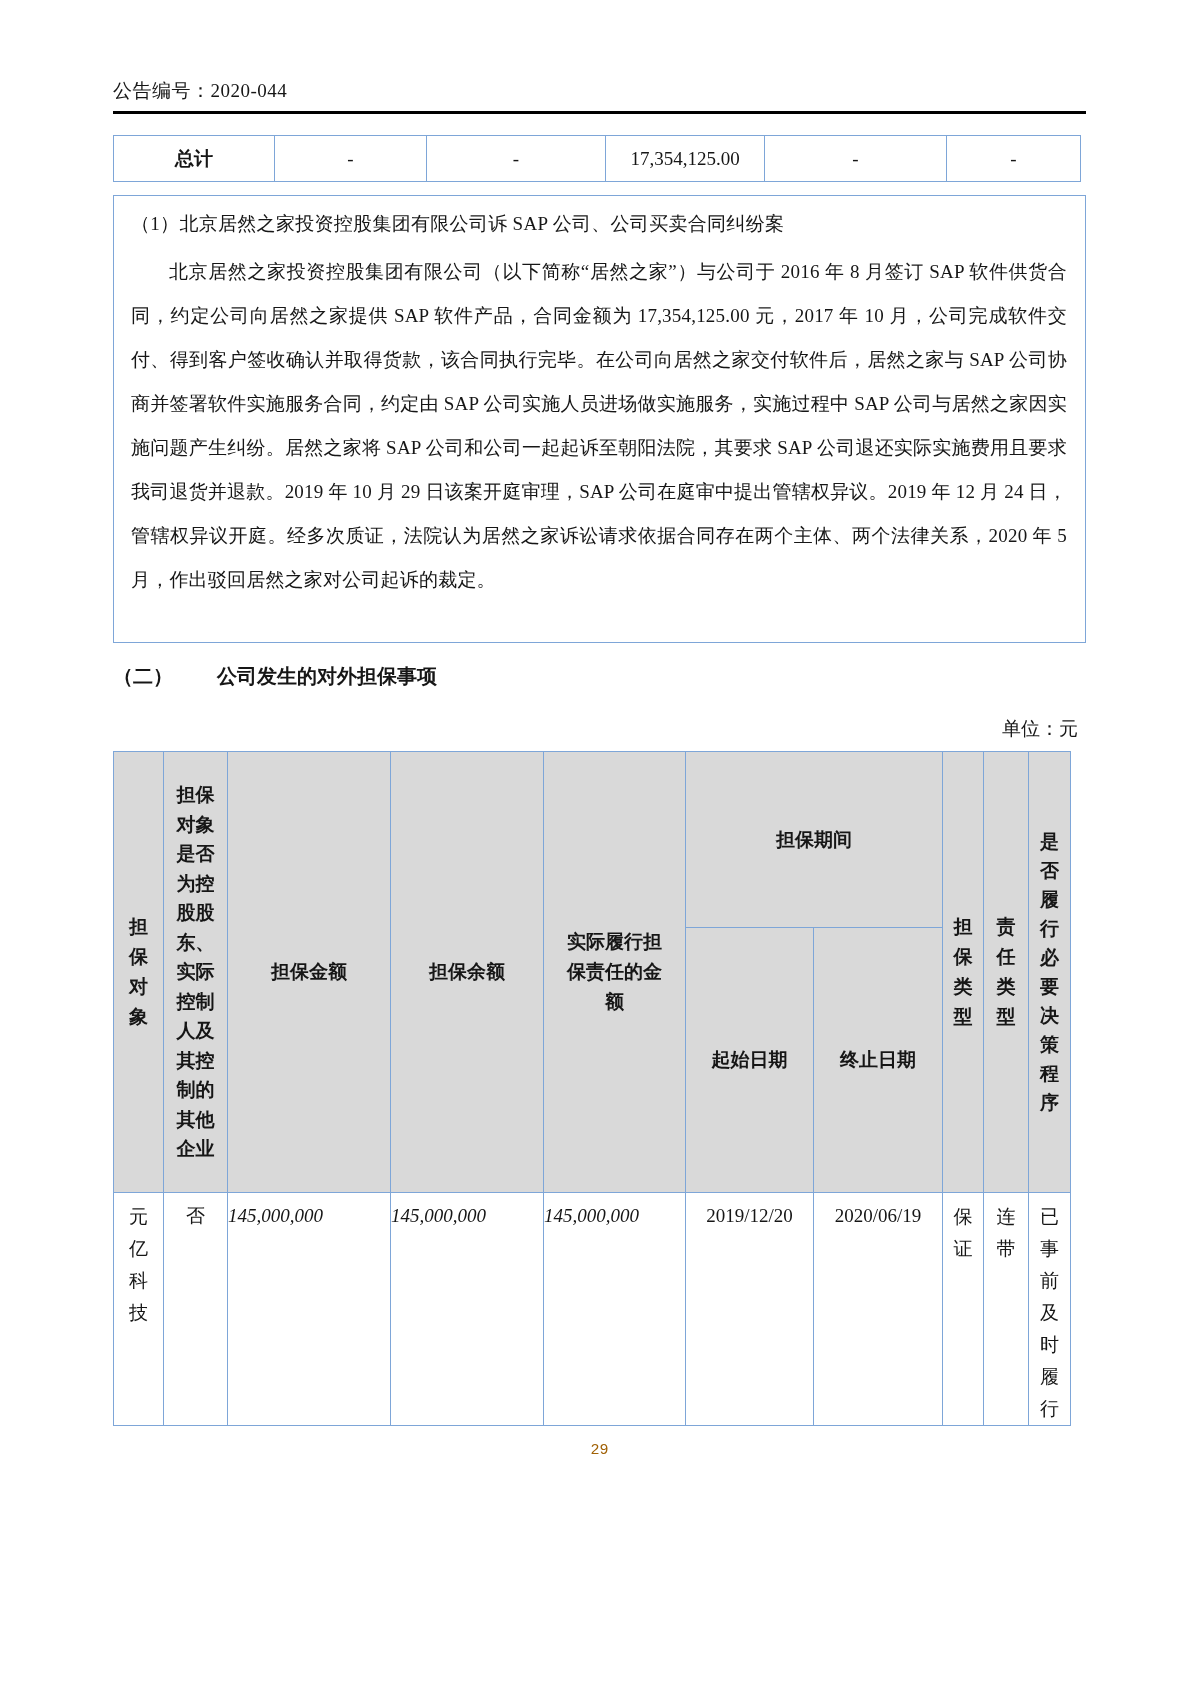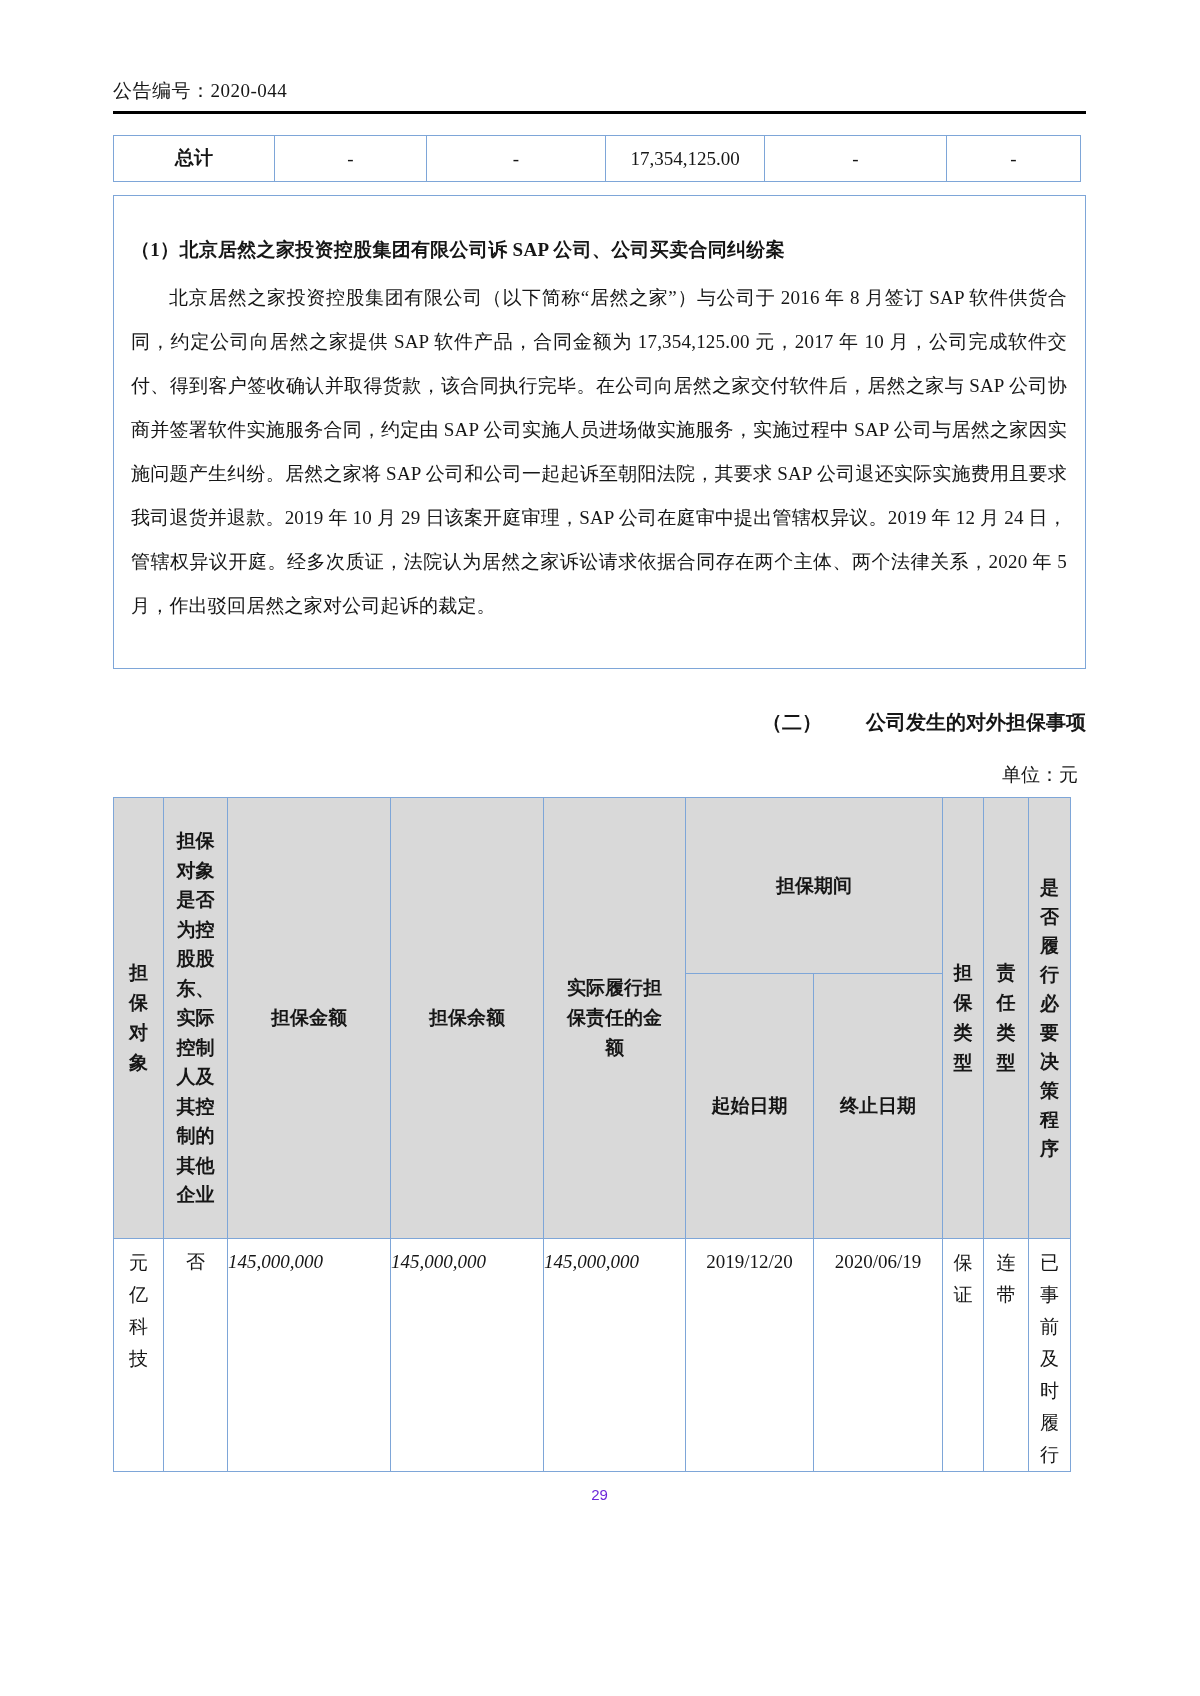--- a/index.html
+++ b/index.html
@@ -24,36 +24,36 @@
   table{border-collapse:collapse;table-layout:fixed;}
   .cont-table{width:967px;margin-top:21px;}
   .cont-table td{
     border:1.5px solid var(--blue);
     font-size:19px;line-height:34px;
     text-align:center;vertical-align:middle;
   }
   .cont-table .r1 td{height:68px;}
   .cont-table .r2 td{height:46px;}
   .cont-table td.company{text-align:left;padding:4px 20px;}
-  .cont-table td.total{font-weight:bold;font-family:Liberation Mono, monospace;}
+  .cont-table td.total{font-weight:bold;}
 
   
   .lit-heading{margin-top:36px;font-size:19px;font-weight:bold;letter-spacing:.3px;}
   .lit-box{
     margin-top:13px;border:1.5px solid var(--blue);
     padding:10px 18px 40px 17px;
   }
-  .case-title{font-size:19px;font-weight:bold;line-height:36px;letter-spacing:.3px;margin-top:26px;}
+  .case-title{font-size:19px;font-weight:normal;line-height:36px;letter-spacing:.3px;}
   .case-body{
     margin-top:8px;font-size:19px;line-height:44px;
     text-align:justify;text-indent:38px;letter-spacing:.2px;
   }
 
   
-  .sec-heading{margin-top:40px;font-size:20px;font-weight:bold;text-align:right;}
+  .sec-heading{margin-top:20px;font-size:20px;font-weight:bold;}
   .sec-heading .sec-title{margin-left:44px;}
   .unit-line{margin-top:26px;text-align:right;font-size:19px;padding-right:8px;}
 
   .g-table{width:957px;margin-top:9px;}
   .g-table th,.g-table td{
     border:1.5px solid var(--blue);
     font-size:19px;line-height:30px;
   }
   .g-table th{
     background:var(--hdrbg);font-weight:600;
@@ -72,21 +72,21 @@
     height:219px;vertical-align:top;padding-top:8px;
     word-break:break-all;background:#fff;
   }
   .g-table .drow td.c{text-align:center;}
   .g-table .drow td.num{text-align:left;padding-right:12px;font-style:italic;}
   .g-table .drow td.vtext{text-align:center;padding-left:12px;padding-right:12px;line-height:32px;}
   .g-table .drow td.vtype{text-align:center;padding-left:4px;padding-right:4px;line-height:32px;}
 
   
   .page-footer{margin-top:14px;text-align:center;}
-  .page-footer span{font-family:Liberation Sans, sans-serif;font-size:15px;color:#6d28d9;}
+  .page-footer span{font-family:Liberation Mono, monospace;font-size:15px;color:#a16207;}
 </style>
 </head>
 <body>
 
 <div class="content">
 
   <div class="ann-line">公告编号：2020-044</div>
   <div class="head-rule"></div>
 
   <table class="cont-table">

